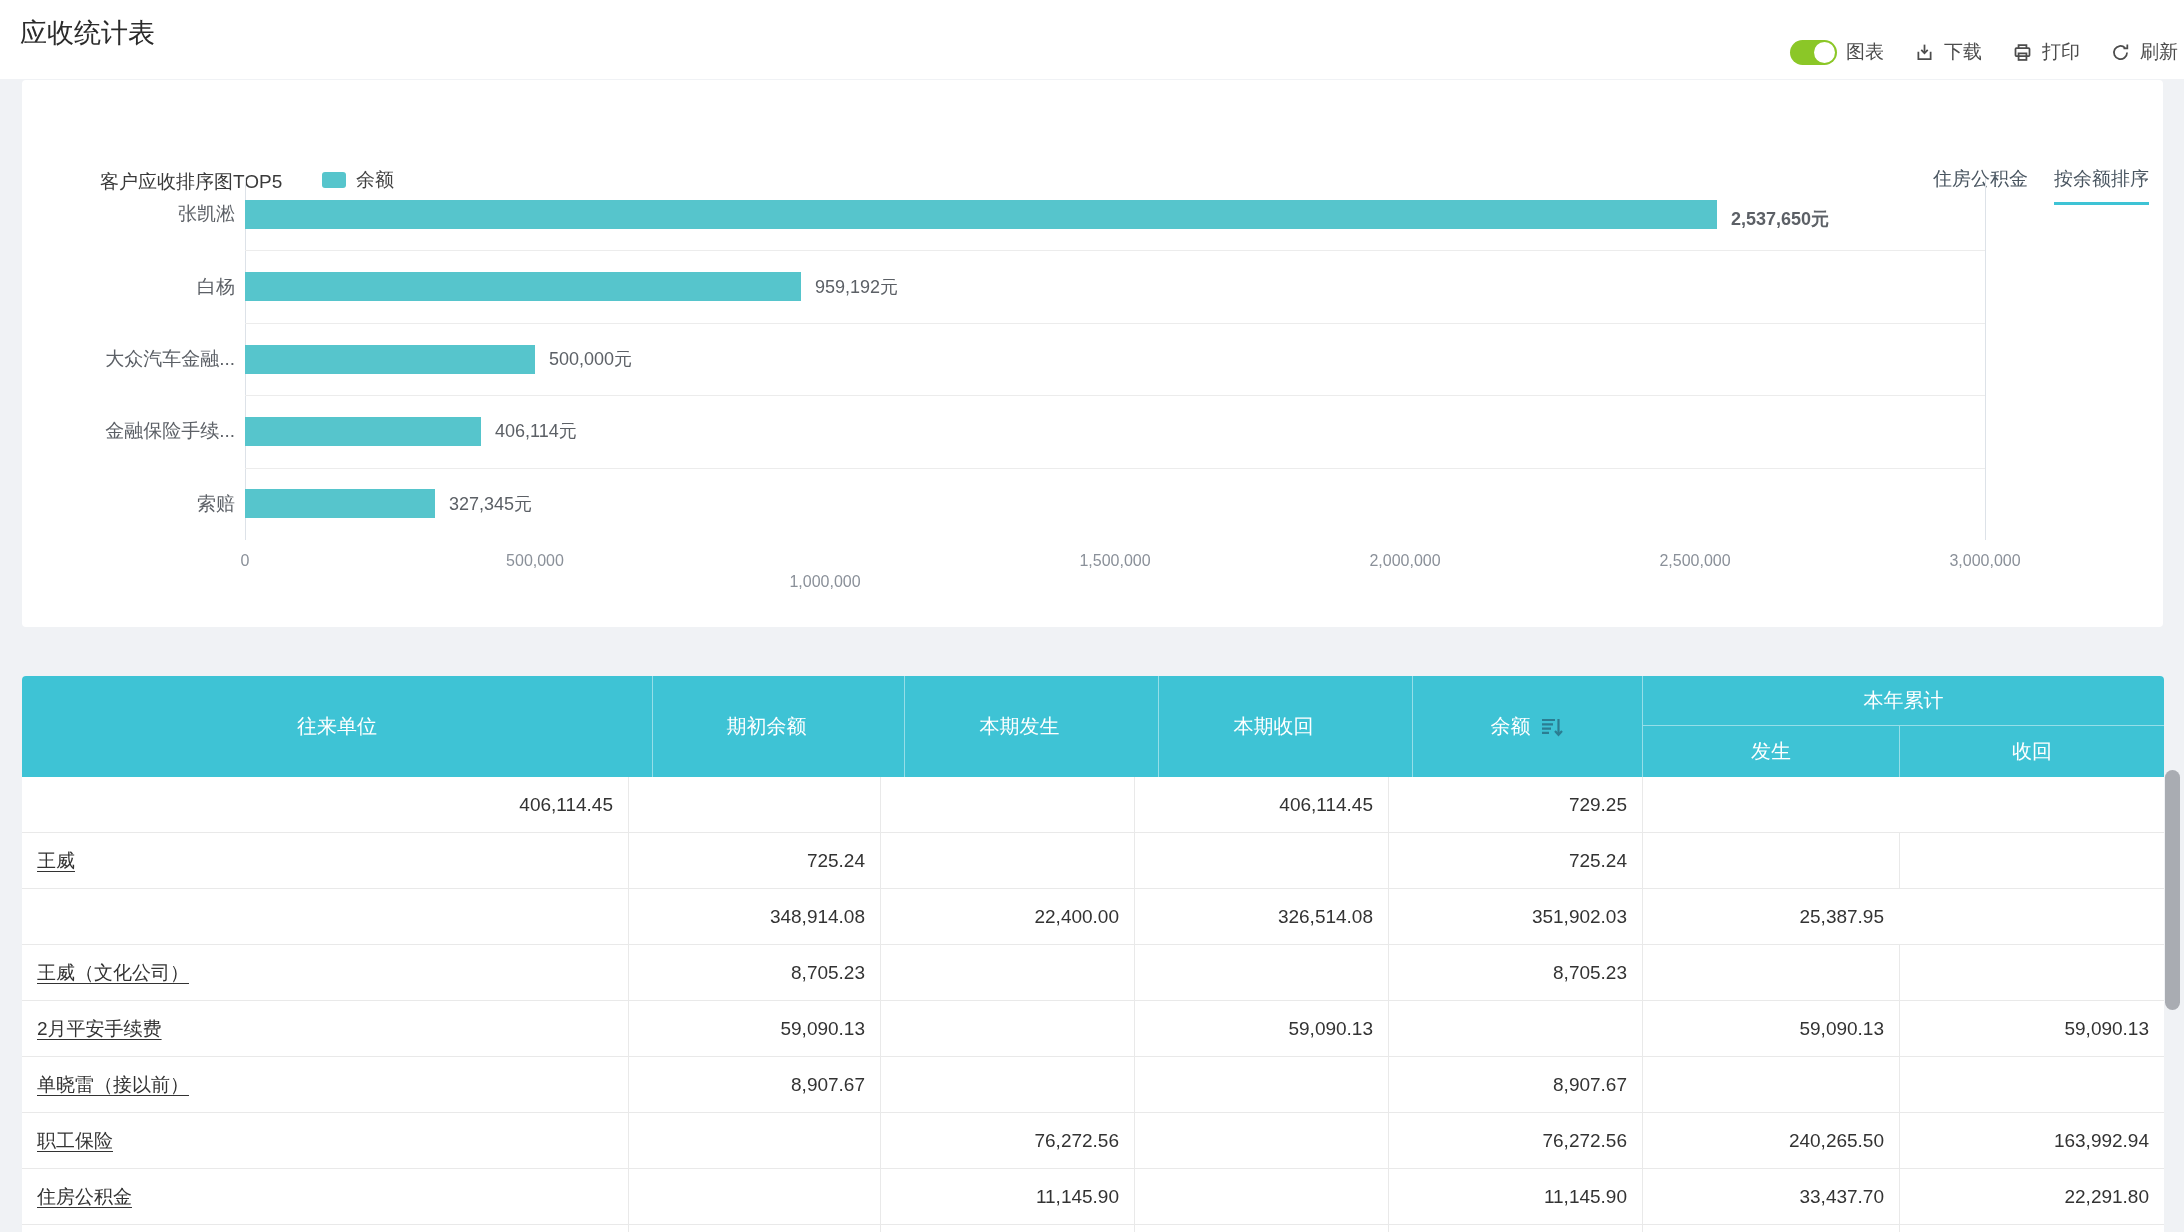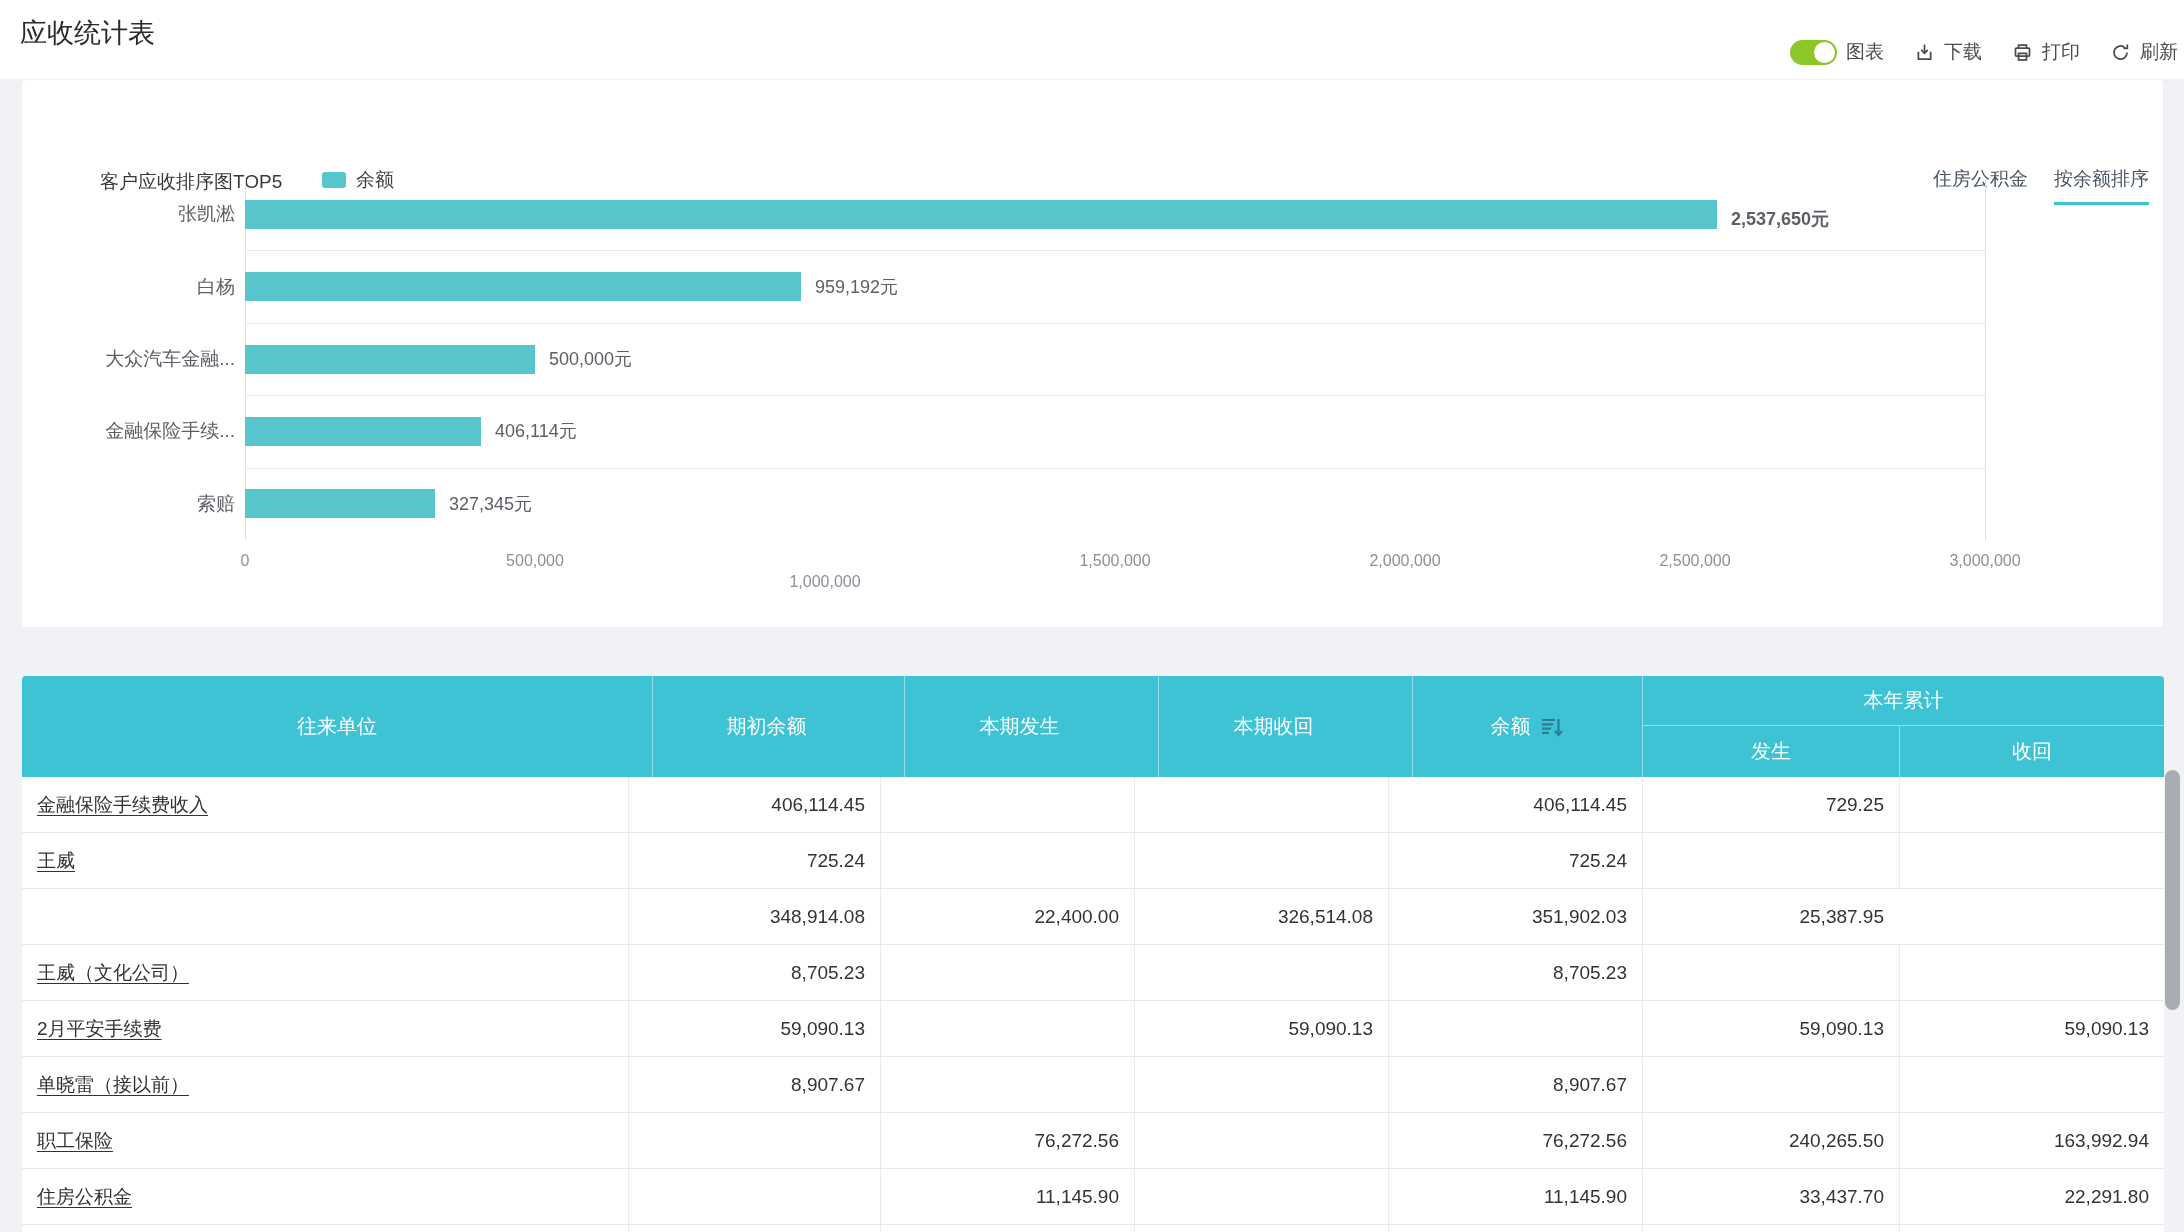--- a/index.html
+++ b/index.html
@@ -158,23 +158,20 @@
             <path d="M16 17l3.5 3.8L23 17"></path>
         </svg>
       </span>
     </div>
     <div class="h-group">本年累计</div>
     <div class="h-sub sub1">发生</div>
     <div class="h-sub sub2">收回</div>
   </div>
   <div class="t-body" id="tbody">
       <div class="t-row">
-        <div class="t-cell name">
-          <span class="unit-link">金融保险手续费收入</span>
-        </div>
         <div class="t-cell num">406,114.45</div>
         <div class="t-cell num"></div>
         <div class="t-cell num"></div>
         <div class="t-cell num">406,114.45</div>
         <div class="t-cell num">729.25</div>
         <div class="t-cell num"></div>
       </div>
       <div class="t-row">
         <div class="t-cell name">
           <span class="unit-link">王威</span>

